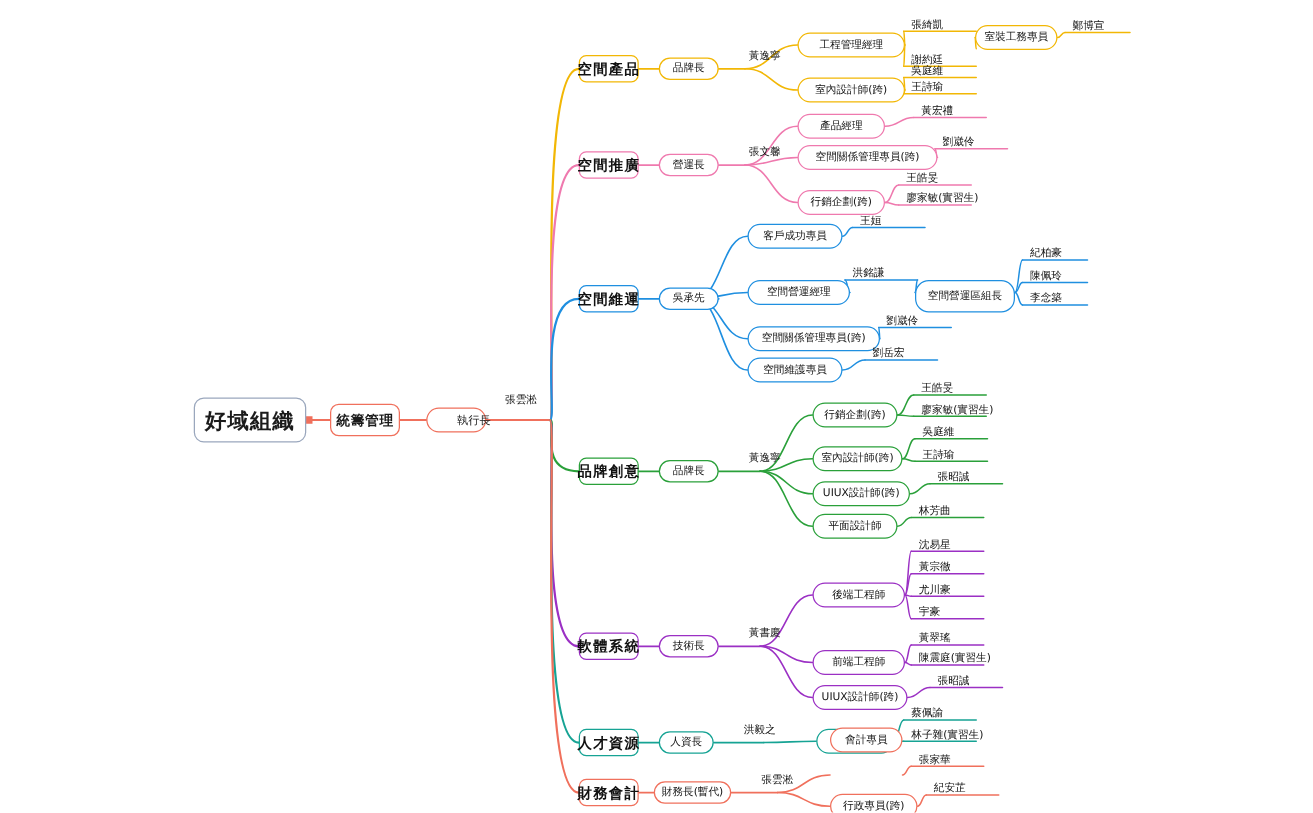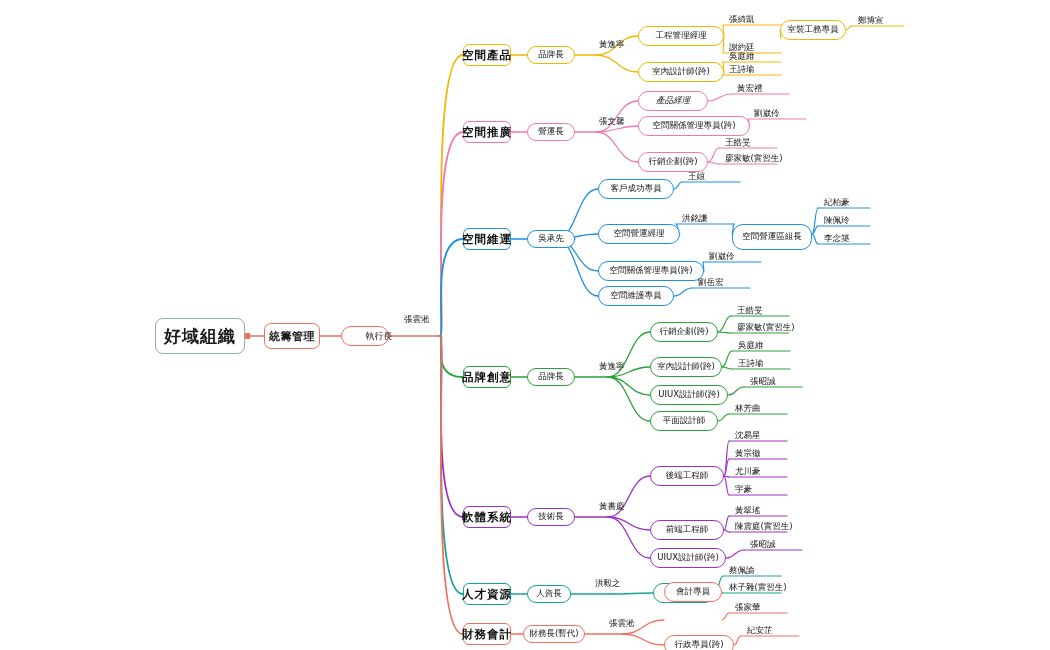--- a/index.html
+++ b/index.html
@@ -180,21 +180,21 @@
       <div class="node n-person" style="left: 727px; top: 13px; width: 60px; height: 13px;">張綺凱</div>
       <div class="node n-person" style="left: 727px; top: 41px; width: 60px; height: 13px;">謝約廷</div>
       <div class="node n-job" style="left: 780px; top: 20px; width: 66px; height: 20px; border-color: rgb(242, 183, 5);">室裝工務專員</div>
       <div class="node n-person" style="left: 856px; top: 14px; width: 54px; height: 13px;">鄭博宣</div>
       <div class="node n-job" style="left: 638px; top: 62px; width: 86px; height: 20px; border-color: rgb(242, 183, 5);">室內設計師(跨)</div>
       <div class="node n-person" style="left: 727px; top: 50px; width: 60px; height: 13px;">吳庭維</div>
       <div class="node n-person" style="left: 727px; top: 63px; width: 60px; height: 13px;">王詩瑜</div>
       <div class="node n-dept" style="left: 463px; top: 121px; width: 48px; height: 22px; border-color: rgb(239, 121, 174);">空間推廣</div>
       <div class="node n-role" style="left: 527px; top: 123px; width: 48px; height: 18px; border-color: rgb(239, 121, 174);">營運長</div>
       <div class="node n-person" style="left: 597px; top: 115px; width: 60px; height: 14px;">張文馨</div>
-      <div class="node n-job" style="left: 638px; top: 91px; width: 70px; height: 20px; border-color: rgb(239, 121, 174); font-style: italic;">產品經理</div>
+      <div class="node n-job" style="left: 638px; top: 91px; width: 70px; height: 20px; border-color: rgb(239, 121, 174);">產品經理</div>
       <div class="node n-person" style="left: 735px; top: 82px; width: 60px; height: 13px;">黃宏禮</div>
       <div class="node n-job" style="left: 638px; top: 116px; width: 112px; height: 20px; border-color: rgb(239, 121, 174);">空間關係管理專員(跨)</div>
       <div class="node n-person" style="left: 752px; top: 107px; width: 60px; height: 13px;">劉崴伶</div>
       <div class="node n-job" style="left: 638px; top: 152px; width: 70px; height: 20px; border-color: rgb(239, 121, 174);">行銷企劃(跨)</div>
       <div class="node n-person" style="left: 723px; top: 136px; width: 60px; height: 13px;">王皓旻</div>
       <div class="node n-person" style="left: 723px; top: 152px; width: 60px; height: 13px;">廖家敏(實習生)</div>
       <div class="node n-dept" style="left: 463px; top: 228px; width: 48px; height: 22px; border-color: rgb(31, 143, 224);">空間維運</div>
       <div class="node n-role" style="left: 527px; top: 230px; width: 48px; height: 18px; border-color: rgb(31, 143, 224);">吳承先</div>
       <div class="node n-job" style="left: 598px; top: 179px; width: 76px; height: 20px; border-color: rgb(31, 143, 224);">客戶成功專員</div>
       <div class="node n-person" style="left: 686px; top: 170px; width: 60px; height: 13px;">王姮</div>

